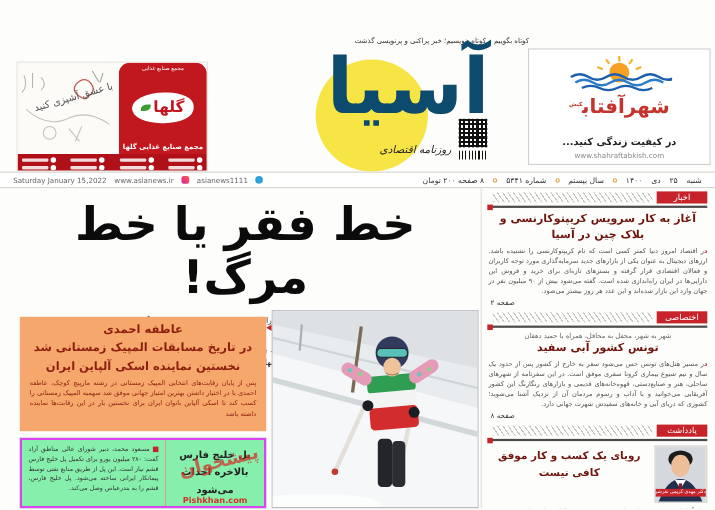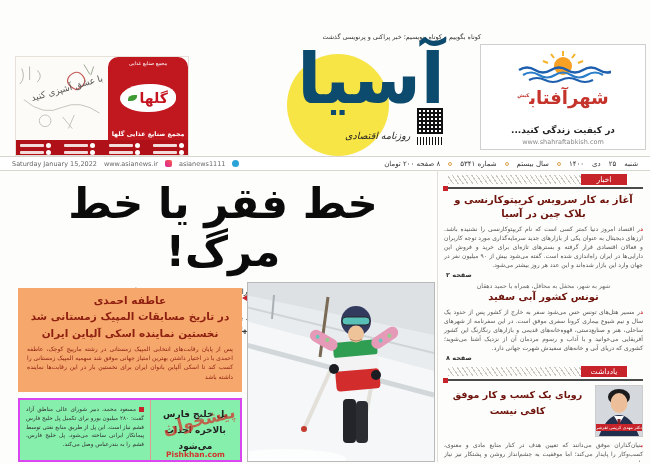--- a/index.html
+++ b/index.html
@@ -67,31 +67,31 @@
   .lead{position:absolute;left:14px;top:180px;width:418px}
   .headline{font-size:42px;font-weight:bold;color:#0b0b0b;text-align:center;line-height:1.15}
   .lead-bullets{margin-top:9px;padding:0 6px}
   .bullet-line{font-size:7.3px;color:#1a1a1a;line-height:1.6;text-align:justify;margin-bottom:3px}
   .sq{display:inline-block;width:5px;height:5px;background:#c6242a;margin-left:3px;vertical-align:middle}
 
   
   .rcol{position:absolute;left:437px;top:170px;width:209px;height:292px;
         border-left:1px solid #e3dfd8;padding:0 3px 0 6px;overflow:hidden}
   .sec-head{position:relative;height:12px;margin:4px 0 7px}
-  .sec-tag{position:absolute;right:16px;top:0;width:46px;height:11px;background:#c6242a;
+  .sec-tag{position:absolute;right:0;top:0;width:46px;height:11px;background:#c6242a;
            color:#fff;font-size:7.5px;text-align:center;line-height:11px}
   .sec-hatch{position:absolute;right:50px;left:4px;top:1px;height:9px;
              background:repeating-linear-gradient(55deg,#c9c5bf 0 1px,transparent 1px 4px)}
   .sec-rule{position:absolute;left:0;right:0;bottom:-3px;height:2px;background:#4a4a4a}
   .sec-dot{position:absolute;left:-1px;bottom:-5px;width:5px;height:5px;background:#c6242a}
   .art{margin-bottom:3px}
   .art-title{font-size:10px;font-weight:bold;color:#6e140c;text-align:center;line-height:1.4}
   .art-body{font-size:6px;color:#555;line-height:1.5;text-align:justify;margin-top:3px}
   .art-body::first-letter{color:#c6242a;font-weight:bold}
-  .page-ref{font-size:6.5px;font-weight:bold;color:#333;margin:2px 2px 3px;text-align:left}
+  .page-ref{font-size:6.5px;font-weight:normal;color:#333;margin:2px 2px 3px;text-align:left}
   .kicker{font-size:6.2px;color:#666;text-align:center;margin-bottom:1px}
   .note-row{display:flex;gap:4px;align-items:flex-start}
   .note-photo{width:48px;height:52px;flex:0 0 48px;position:relative;border:1px solid #ccc;overflow:hidden}
   .author-tag{position:absolute;left:0;right:0;bottom:5px;background:#c6242a;color:#fff;
               font-size:4.4px;text-align:center;padding:1px 0;white-space:nowrap}
   .note-title{flex:1;font-size:9.5px;font-weight:bold;color:#6e140c;text-align:center;
               line-height:1.7;padding-top:2px}
 
   
   .ski-box{position:absolute;left:18px;top:288px;width:224px;height:104px;background:#f6a76c;
@@ -250,20 +250,26 @@
       <span class="sec-tag">اخبار</span>
       <span class="sec-rule"></span>
       <span class="sec-dot"></span>
     </div>
     <div class="art">
       <div class="art-title">آغاز به کار سرویس کریپتوکارنسی و بلاک چین در آسیا</div>
       <div class="art-body">در اقتصاد امروز دنیا کمتر کسی است که نام کریپتوکارنسی را نشنیده باشد. ارزهای دیجیتال به عنوان یکی از بازارهای جدید سرمایه‌گذاری مورد توجه کاربران و فعالان اقتصادی قرار گرفته و بسترهای تازه‌ای برای خرید و فروش این دارایی‌ها در ایران راه‌اندازی شده است. گفته می‌شود بیش از ۹۰ میلیون نفر در جهان وارد این بازار شده‌اند و این عدد هر روز بیشتر می‌شود.</div>
       <div class="page-ref">صفحه ۲</div>
     </div>
 
+    <div class="sec-head">
+      <span class="sec-hatch"></span>
+      <span class="sec-tag">اختصاصی</span>
+      <span class="sec-rule"></span>
+      <span class="sec-dot"></span>
+    </div>
     <div class="art">
       <div class="kicker">شهر به شهر، محفل به محافل، همراه با حمید دهقان</div>
       <div class="art-title">تونس کشور آبی سفید</div>
       <div class="art-body">در مسیر هتل‌های تونس حس می‌شود سفر به خارج از کشور پس از حدود یک سال و نیم شیوع بیماری کرونا سفری موفق است. در این سفرنامه از شهرهای ساحلی، هنر و صنایع‌دستی، قهوه‌خانه‌های قدیمی و بازارهای رنگارنگ این کشور آفریقایی می‌خوانید و با آداب و رسوم مردمان آن از نزدیک آشنا می‌شوید؛ کشوری که دریای آبی و خانه‌های سفیدش شهرت جهانی دارد.</div>
       <div class="page-ref">صفحه ۸</div>
     </div>
 
     <div class="sec-head">
       <span class="sec-hatch"></span>
       <span class="sec-tag">یادداشت</span>

